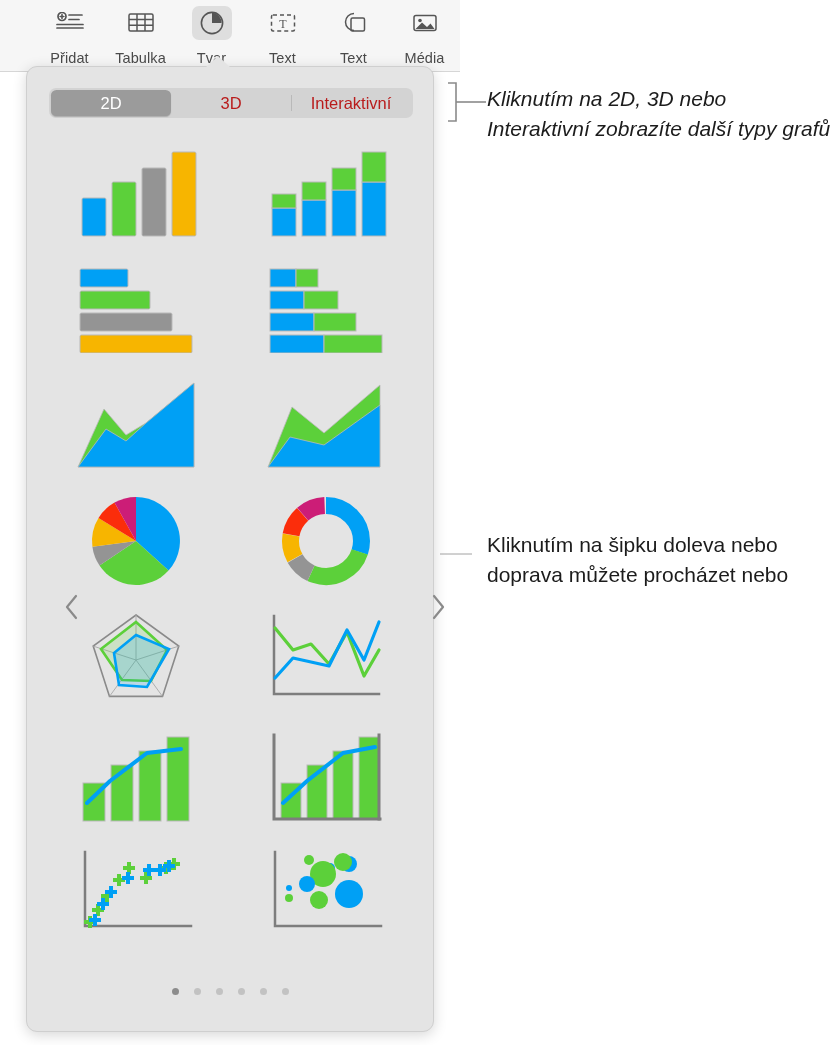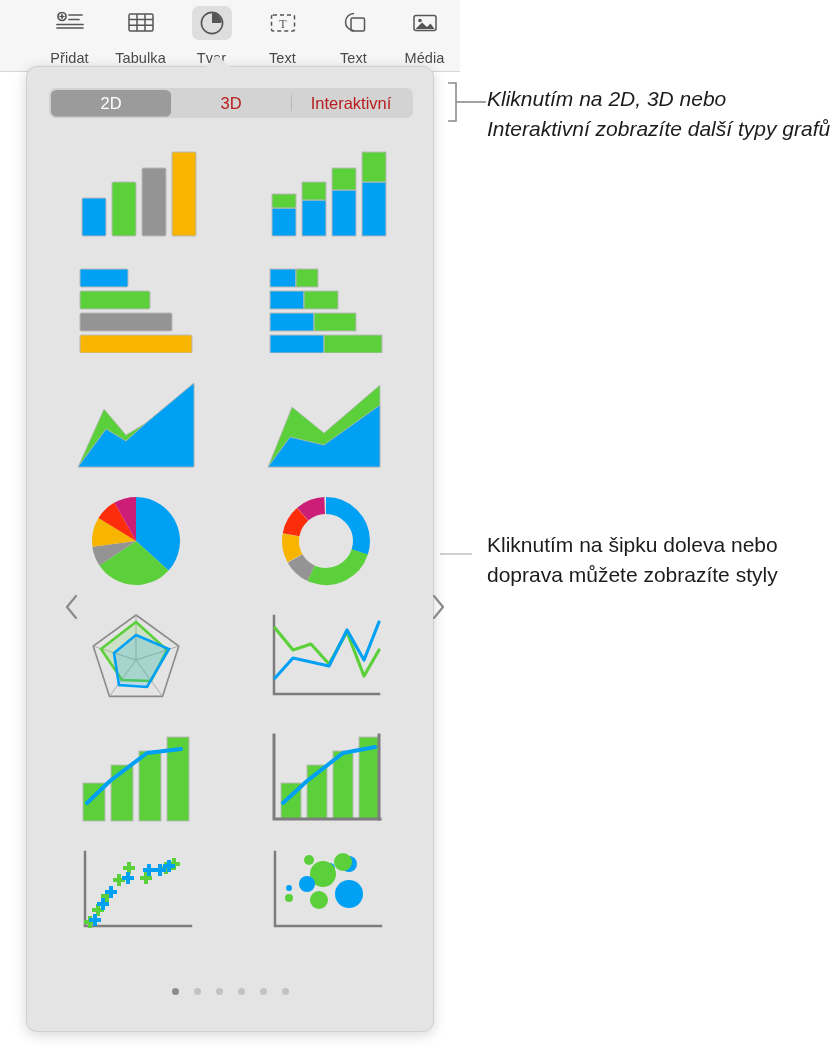--- a/index.html
+++ b/index.html
@@ -428,16 +428,16 @@
 
   <div class="callout callout-1">
     <div class="callout-text">Kliknutím na 2D, 3D nebo Interaktivní zobrazíte další typy grafů</div>
   </div>
 
   <svg class="leader" width="64" height="4" viewBox="0 0 64 4">
     <path d="M0 2 L64 2" fill="none" stroke="#8a8a8a" stroke-width="1.6"></path>
   </svg>
 
   <div class="callout callout-2">
-    <div class="callout-text">Kliknutím na šipku doleva nebo doprava můžete zobrazíte styly</div>
+    <div class="callout-text">Kliknutím na šipku doleva nebo doprava můžete procházet nebo</div>
   </div>
 
 </div>
 
 </body></html>

